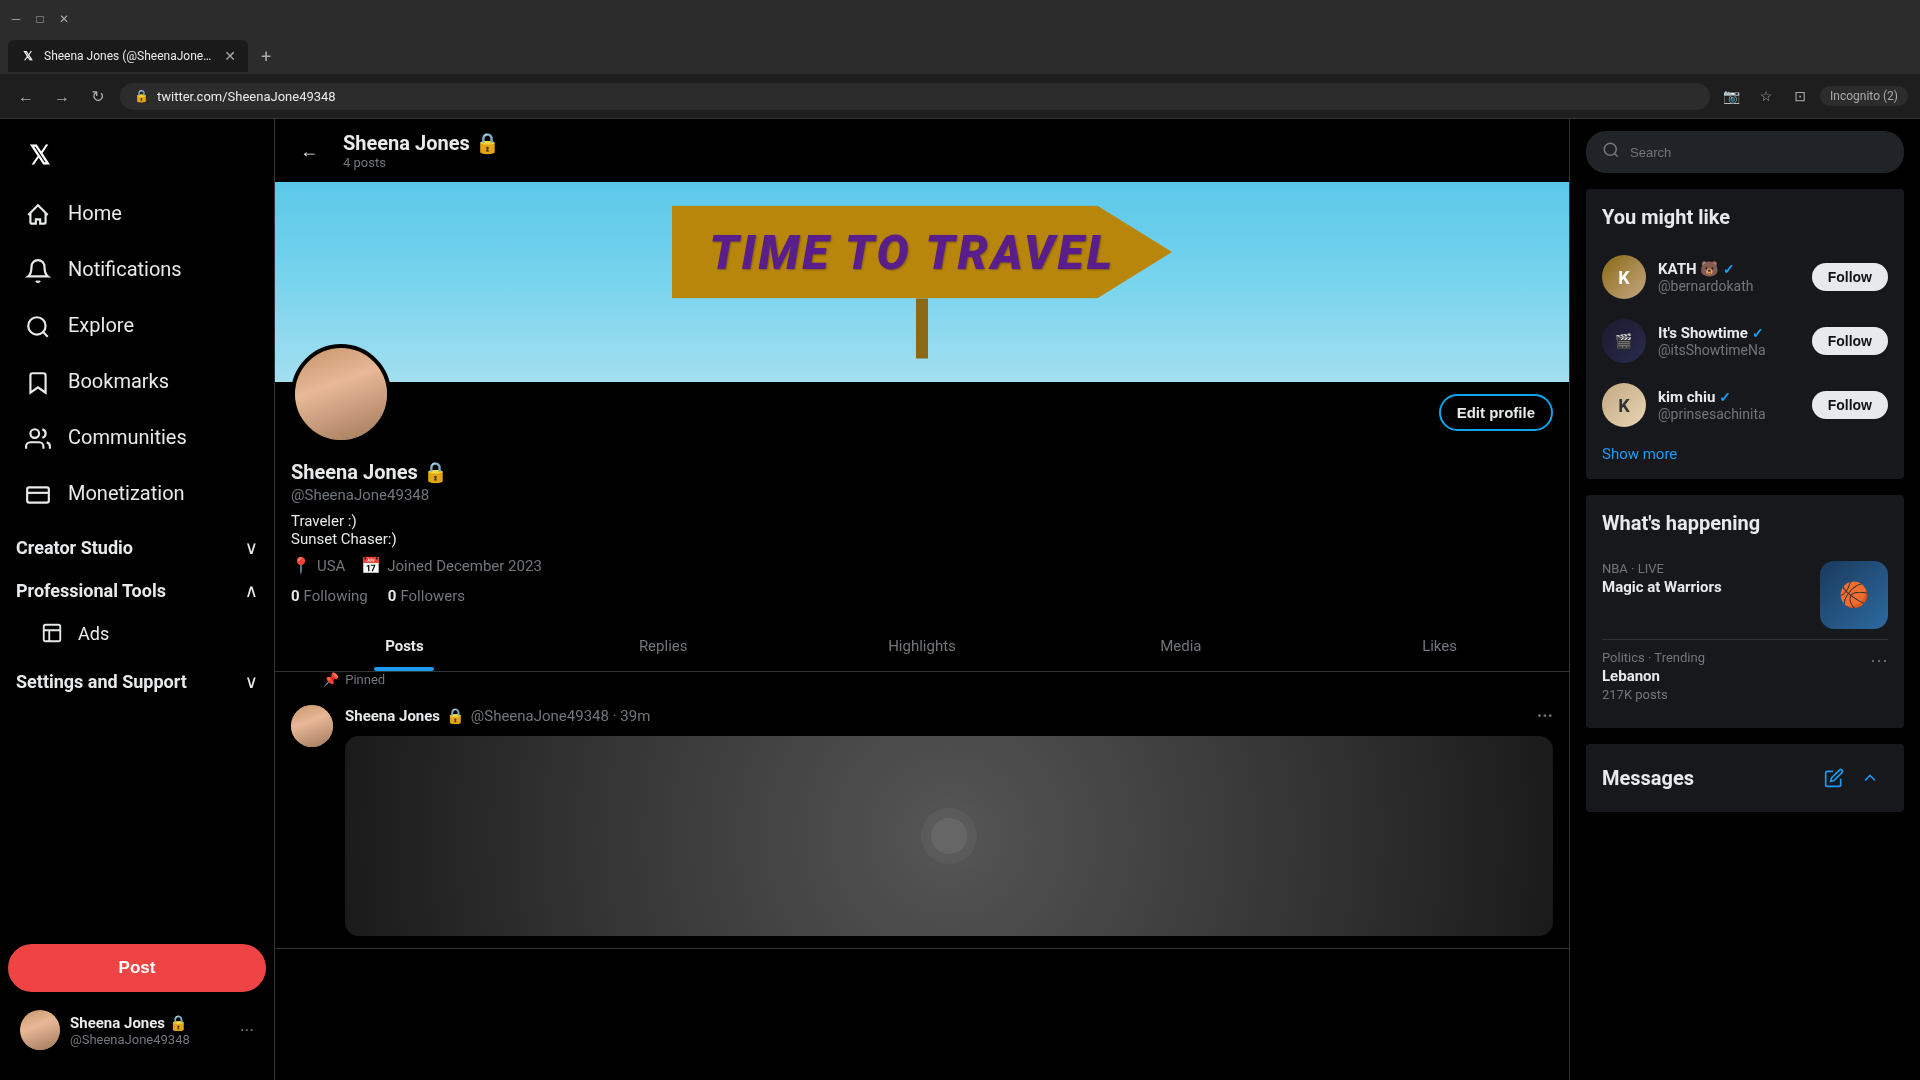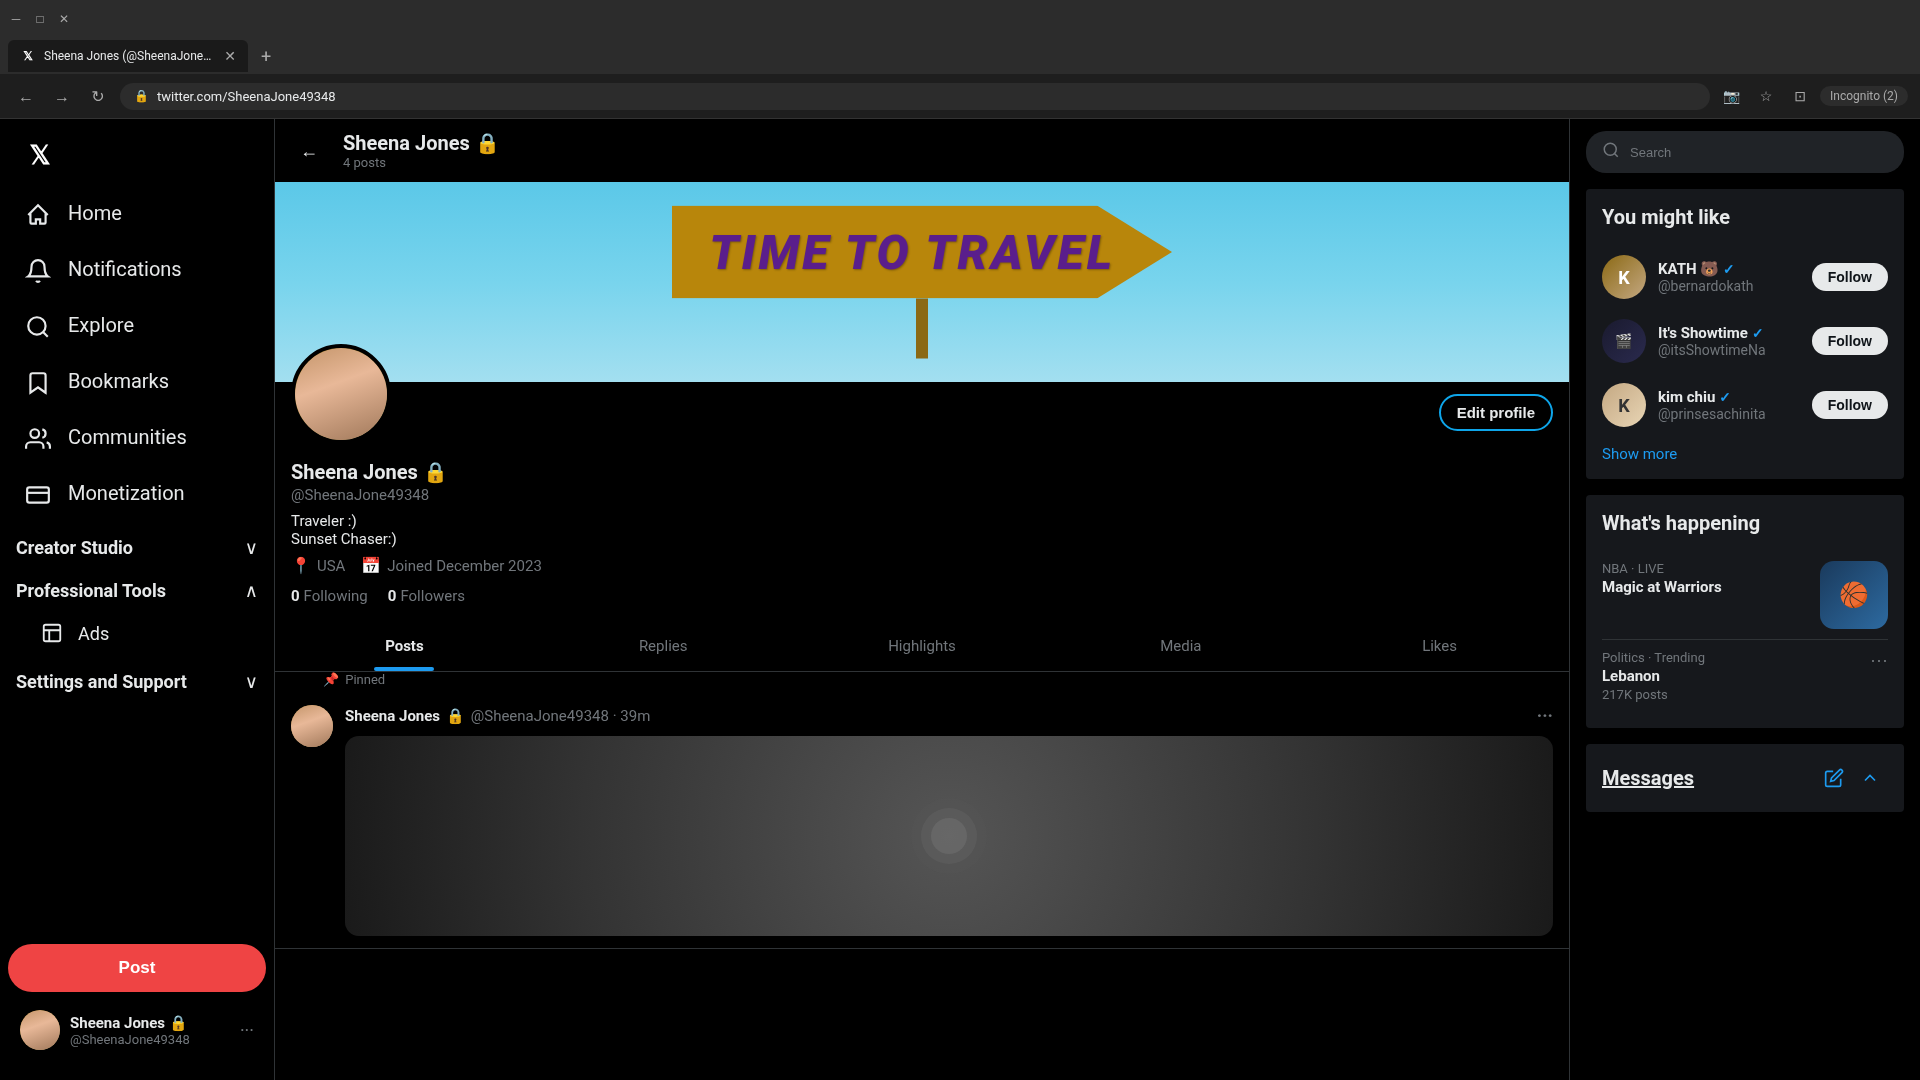--- a/index.html
+++ b/index.html
@@ -514,21 +514,20 @@
       overflow: hidden;
       display: flex; align-items: center; justify-content: center;
     }
     .happening-more-btn {
       background: none; border: none; color: #71767b; font-size: 18px; cursor: pointer;
       padding: 0; margin-left: 4px;
     }
     .messages-title {
       font-size: 20px; font-weight: 700; color: #e7e9ea;
       flex: 1;
-      text-decoration: underline;
     }
     .msg-action-btn {
       width: 36px; height: 36px;
       display: flex; align-items: center; justify-content: center;
       border-radius: 50%; cursor: pointer;
       color: #1d9bf0; font-size: 18px;
     }
 
     
     .banner-container {

